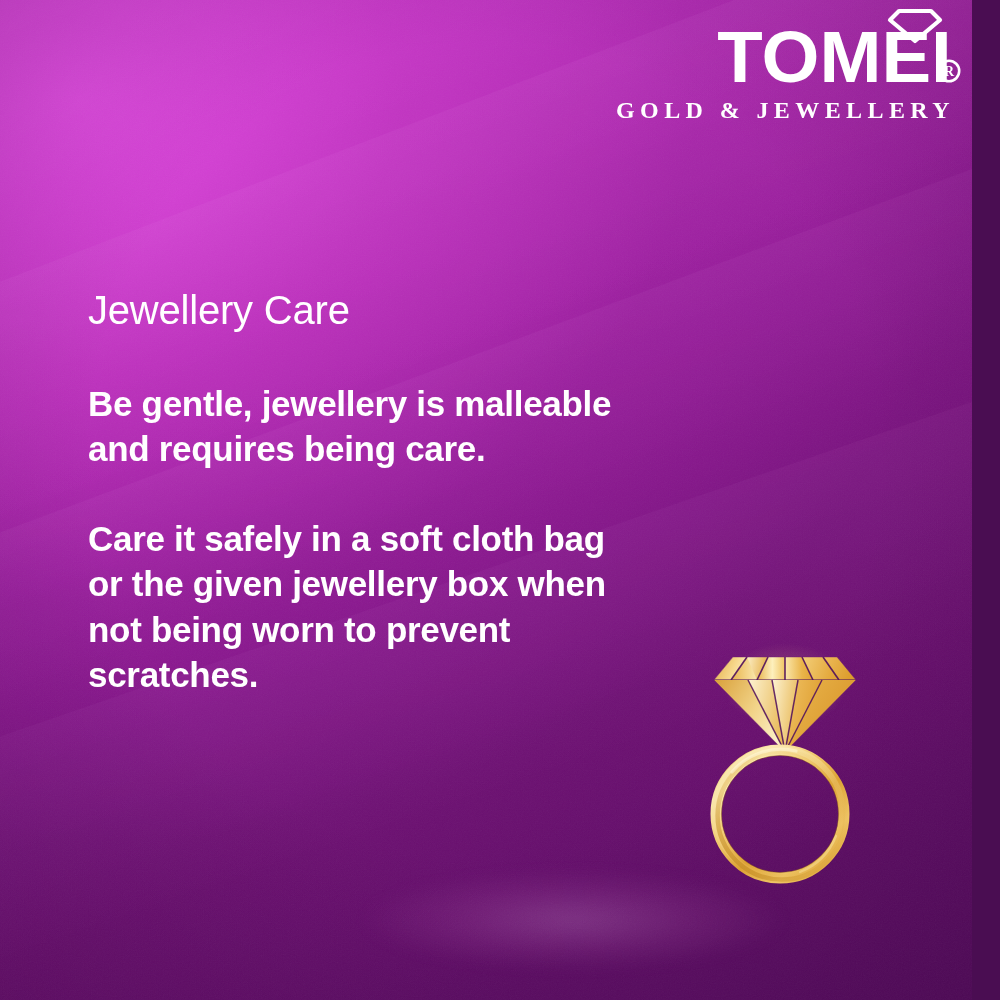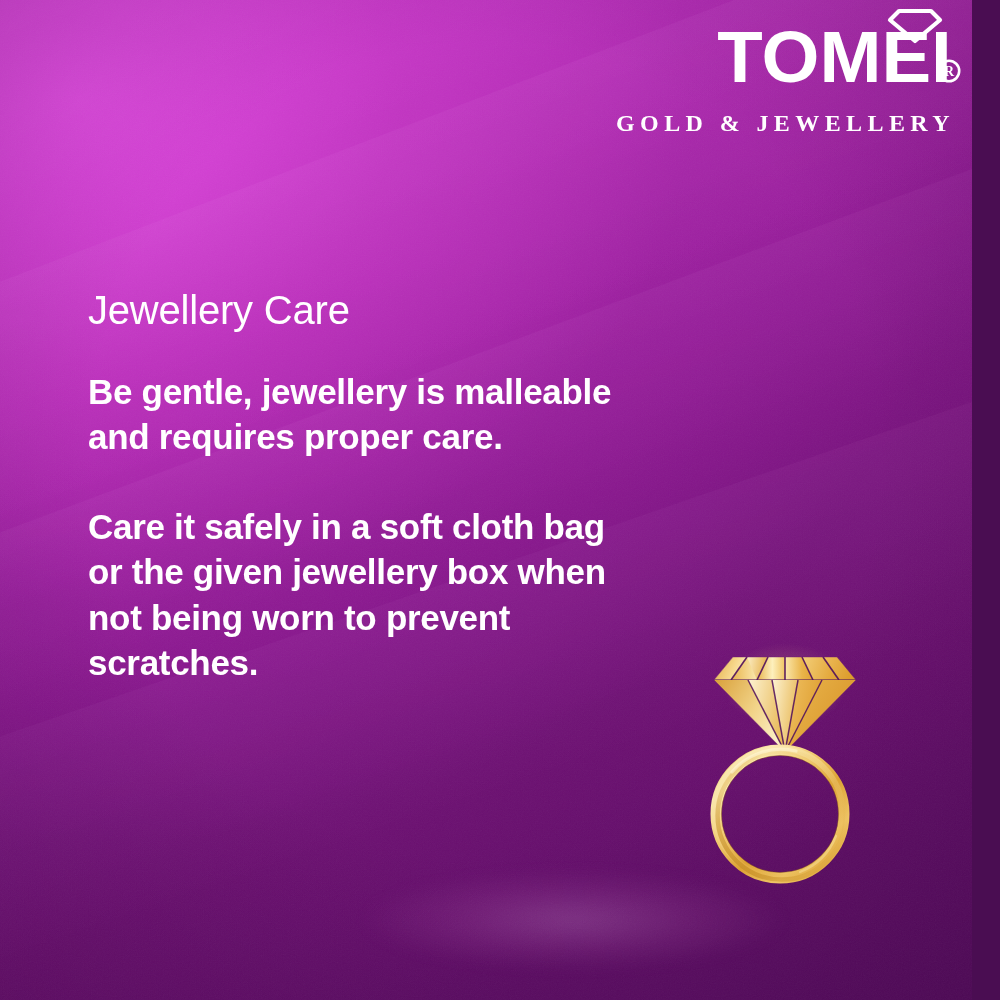--- a/index.html
+++ b/index.html
@@ -125,39 +125,39 @@
     bottom:6px;
     width:26px; height:26px;
   }
   #logo-tagline {
     font-family:"Liberation Serif", serif;
     font-weight:bold;
     font-size:24px;
     letter-spacing:5.4px;
     color:#ffffff;
     white-space:nowrap;
-    margin-top:20px;
+    margin-top:7px;
     padding-right:2px;
   }
 
   
   #copy {
     position:absolute;
     left:88px;
     top:288px;
     width:620px;
   }
   #headline {
     font-family:"Liberation Sans", sans-serif;
     font-weight:400;
     font-size:40px;
     line-height:1.12;
     color:#ffffff;
     letter-spacing:-0.2px;
-    margin-bottom:36px;
+    margin-bottom:48px;
   }
   .para {
     font-family:"Liberation Sans", sans-serif;
     font-weight:bold;
     font-size:35px;
     line-height:1.30;
     color:#ffffff;
     letter-spacing:-0.3px;
     white-space:pre-line;
   }
@@ -209,21 +209,21 @@
 
     </div>
 
     <div id="logo-tagline">GOLD &amp; JEWELLERY</div>
   </div>
 
   <div id="copy">
     <h1 id="headline">Jewellery Care</h1>
 
     <p class="para" id="para-1">Be gentle, jewellery is malleable
-and requires proper care.</p>
+and requires being care.</p>
 
     <p class="para" id="para-2">Care it safely in a soft cloth bag
 or the given jewellery box when
 not being worn to prevent
 scratches.</p>
   </div>
 
   <svg id="ring-graphic" viewBox="0 0 170 260">
     <defs>
 

